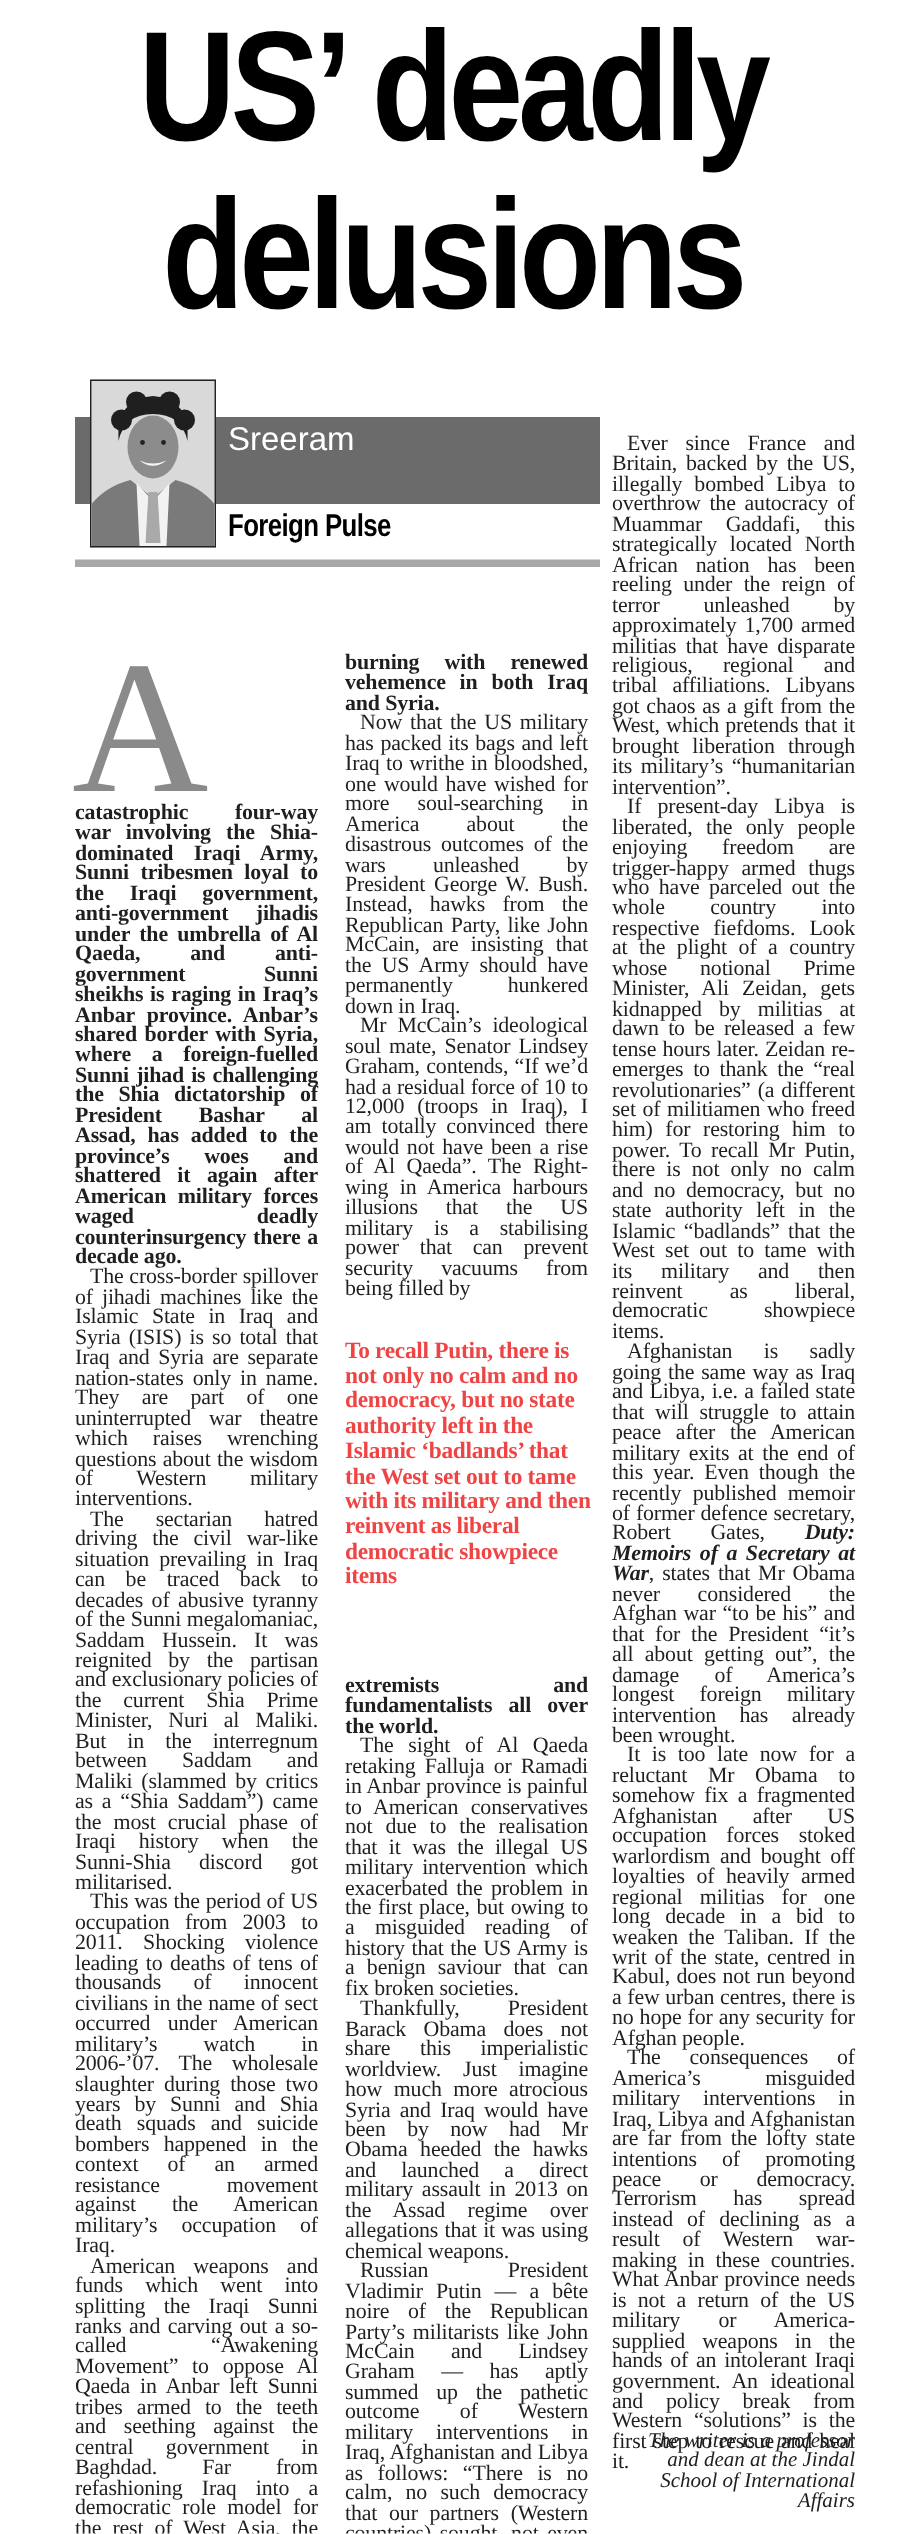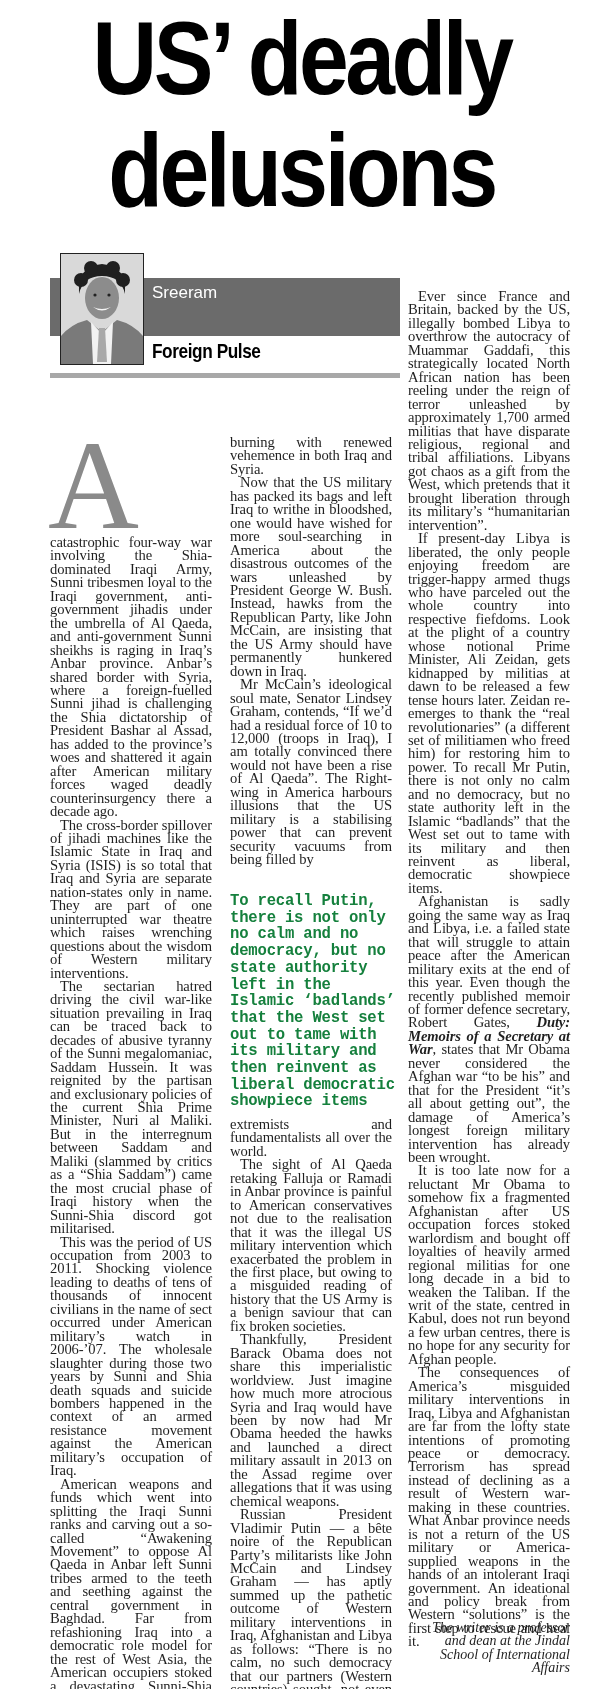--- a/index.html
+++ b/index.html
@@ -22,21 +22,21 @@
       position: absolute; left: 50px; top: 278px; width: 350px; height: 58px;
       background: #6b6b6b;
     }
     .byline-photo {
       position: absolute; left: 60px; top: 253px; width: 82px; height: 110px;
       border: 1px solid #222; background: #d8d8d8; overflow: hidden;
     }
     .byline-name {
       position: absolute; left: 152px; top: 279px; width: 245px;
       font-family: "Liberation Sans", "DejaVu Sans", sans-serif;
-      color: #ffffff; font-size: 17px; line-height: 27px; font-weight: normal;
+      color: #ffffff; font-size: 22px; line-height: 27px; font-weight: normal;
     }
     .byline-column {
       position: absolute; left: 152px; top: 339px;
       font-family: "Liberation Sans", "DejaVu Sans", sans-serif;
       font-weight: bold; color: #000; font-size: 21px; line-height: 24px;
       transform: scaleX(0.82); transform-origin: 0 0; letter-spacing: -0.5px;
     }
     .byline-rule {
       position: absolute; left: 50px; top: 373px; width: 350px; height: 5px;
       background: #a8a8a8;
@@ -44,40 +44,40 @@
 
     .col {
       position: absolute;
       font-family: "Liberation Serif", "DejaVu Serif", serif;
       font-size: 14.6px; line-height: 13.45px;
       text-align: justify; color: #1f1f1f;
       letter-spacing: -0.1px;
       margin-top: 40px;
     }
     .col p { margin: 0; text-indent: 10px; hyphens: manual; }
-    .col p.noindent { text-indent: 0; }
+    .col p.noindent { text-indent: 0; font-weight: bold; }
 
     .col-left  { left: 50px;  top: 396px; width: 162px; }
     .col-mid-a { left: 230px; top: 396px; width: 162px; }
     .col-mid-b { left: 230px; top: 1078px; width: 162px; }
     .col-right { left: 408px; top: 250px; width: 162px; }
 
     .dropcap {
       float: left;
       font-family: "Liberation Serif", "DejaVu Serif", serif;
       font-size: 126px; line-height: 92px;
       color: #8a8a8a; margin: 4px 6px 0 -2px;
       height: 96px;
     }
 
     .pullquote {
       position: absolute; left: 230px; top: 893px; width: 168px;
-      font-family: Liberation Mono, monospace;
+      font-family: Liberation Serif, serif;
       font-weight: bold; font-size: 15.6px; line-height: 16.7px;
-      color: #15803d; letter-spacing: -0.2px;
+      color: #ef4444; letter-spacing: -0.2px;
     }
 
     .writer-note {
       position: absolute; left: 408px; top: 1621px; width: 162px;
       font-family: "Liberation Serif", "DejaVu Serif", serif;
       font-style: italic; font-size: 14px; line-height: 13.4px;
       text-align: right; color: #1f1f1f;
     }
     em.booktitle { font-style: italic; font-weight: bold; }
   </style>

